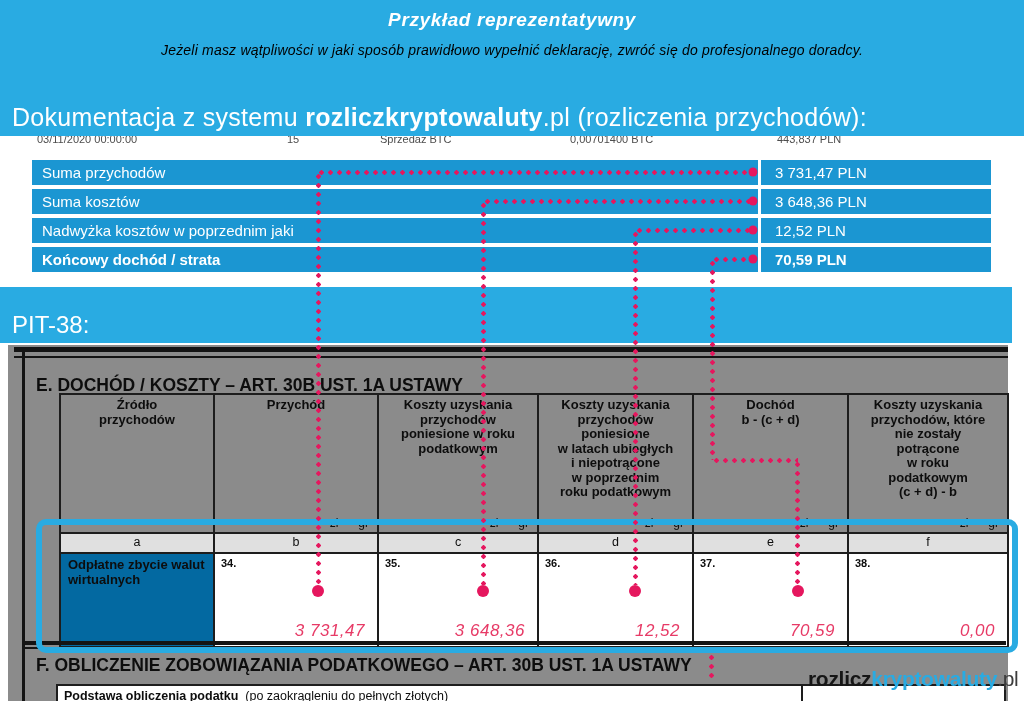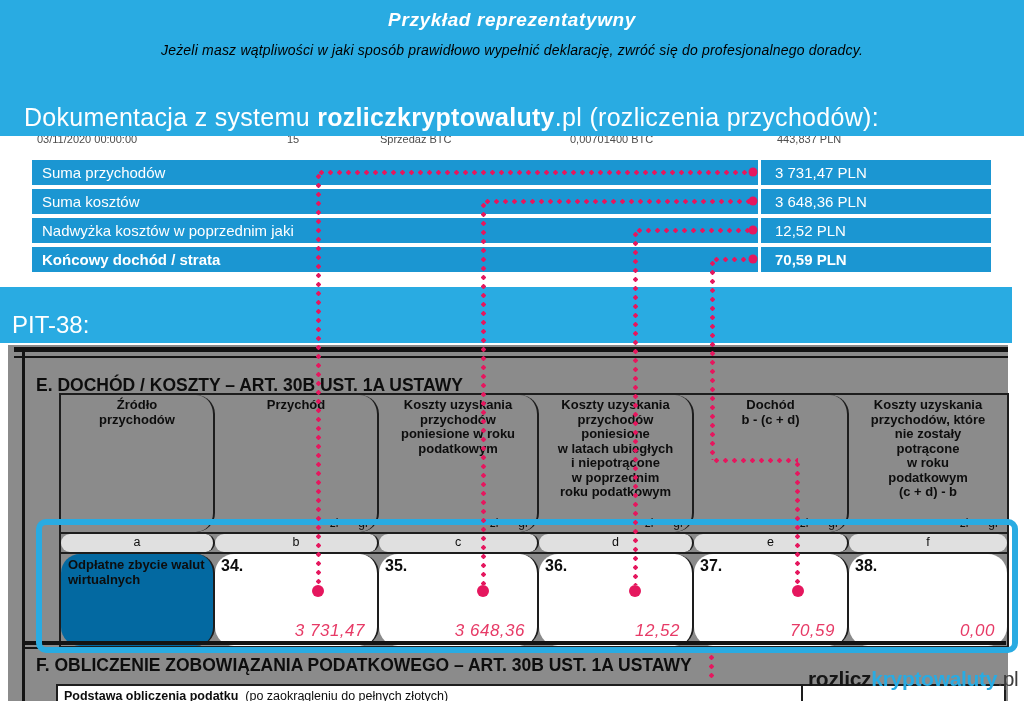--- a/index.html
+++ b/index.html
@@ -6,21 +6,21 @@
   #page{position:relative;width:1024px;height:701px;overflow:hidden;background:#ffffff;
         font-family:"Liberation Sans",sans-serif;}
 
   
   .top-band{position:absolute;left:0;top:0;width:1024px;height:136px;background:#29abe2;}
   .example-title{position:absolute;left:0;top:9px;width:100%;text-align:center;
       color:#ffffff;font-size:19px;font-weight:bold;font-style:italic;letter-spacing:.6px;}
   .example-subtitle{position:absolute;left:0;top:42px;width:100%;text-align:center;
       color:#000000;font-size:14px;font-style:italic;letter-spacing:.2px;}
   .docs-heading{position:absolute;left:12px;top:103px;color:#ffffff;font-size:25px;
-      font-weight:300;letter-spacing:.3px;white-space:nowrap;margin-left:12px;}
+      font-weight:300;letter-spacing:.3px;white-space:nowrap;}
   .docs-heading .brand{font-weight:bold;}
 
   
   .txn-row{position:absolute;left:0;top:136px;width:1024px;height:11px;overflow:hidden;
       font-size:11px;color:#4d4d4d;}
   .txn-row span{position:absolute;top:-3px;white-space:nowrap;}
 
   
   .sum-row{position:absolute;left:32px;width:959px;height:25px;background:#1b96d2;
       color:#ffffff;font-size:15px;line-height:25px;}
@@ -40,36 +40,36 @@
   .rule-left{position:absolute;left:14px;top:2px;width:3px;height:354px;background:#141414;}
   .sec-title{position:absolute;left:28px;color:#0d0d0d;font-size:17.5px;font-weight:bold;white-space:nowrap;}
   .sec-e{top:30px;}
   .sec-f{top:310px;}
   .tbl-rule1{position:absolute;left:14px;top:296px;width:984px;height:4px;background:#141414;}
   .tbl-rule2{position:absolute;left:14px;top:302px;width:984px;height:2px;background:#141414;}
 
   
   .tableE{position:absolute;left:51px;top:48px;width:946px;border:2px solid #1d1d1d;box-sizing:content-box;}
   .trow{display:flex;}
-  .trow .cell{box-sizing:border-box;border-right:2px solid #1d1d1d;position:relative;border-radius:19px;}
+  .trow .cell{box-sizing:border-box;border-right:2px solid #1d1d1d;position:relative;}
   .trow .cell:last-child{border-right:none;}
   .col0{width:154px;}.col1{width:164px;}.col2{width:160px;}
   .col3{width:155px;}.col4{width:155px;}.col5{width:158px;}
   .thead{height:137px;border-bottom:2px solid #1d1d1d;}
   .thead .cell{padding-top:3px;text-align:center;color:#0d0d0d;font-size:13px;font-weight:bold;}
   .hlabel{white-space:pre-line;line-height:14.5px;display:block;}
   .units{position:absolute;right:8px;bottom:2px;font-size:12px;font-weight:normal;
       color:#0d0d0d;display:flex;gap:20px;}
   .tletters{height:18px;border-bottom:2px solid #1d1d1d;}
   .tletters .cell{background:#e0e0e0;text-align:center;font-size:12.5px;line-height:16px;color:#0d0d0d;}
   .tdata{height:92px;}
   .tdata .cell{background:#ffffff;}
   .tdata .cell.shade{background:#0369a1;}
   .row-label{display:block;padding:3px 7px;font-size:13px;font-weight:bold;line-height:15px;color:#0d0d0d;}
-  .fno{position:absolute;left:6px;top:3px;font-size:16px;font-weight:bold;color:#0d0d0d;}
+  .fno{position:absolute;left:6px;top:3px;font-size:11px;font-weight:bold;color:#0d0d0d;}
   .fval{position:absolute;right:12px;bottom:5px;font-size:17px;font-style:italic;
       color:#e73a66;letter-spacing:.5px;}
 
   
   .taxbase-row{position:absolute;left:48px;top:339px;width:950px;height:40px;background:#ffffff;
       border:2px solid #1d1d1d;box-sizing:border-box;}
   .taxbase-label{position:absolute;left:6px;top:3px;font-size:12.5px;color:#0d0d0d;}
   .taxbase-label .b{font-weight:bold;}
   .cell39{position:absolute;left:743px;top:0;bottom:0;right:0;border-left:2px solid #1d1d1d;}
   .cell39 .fno{left:5px;top:13px;}

